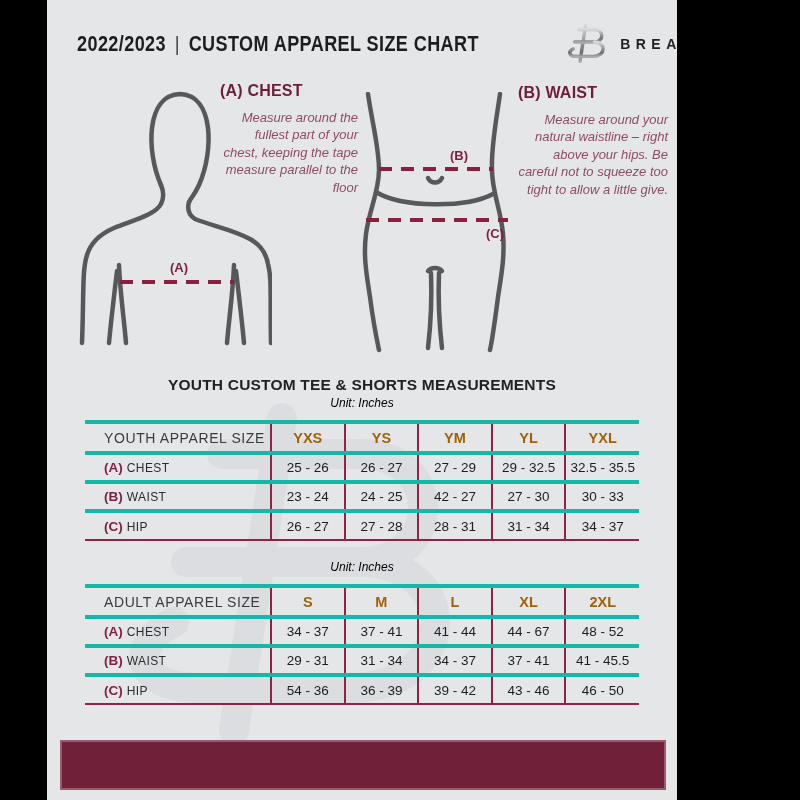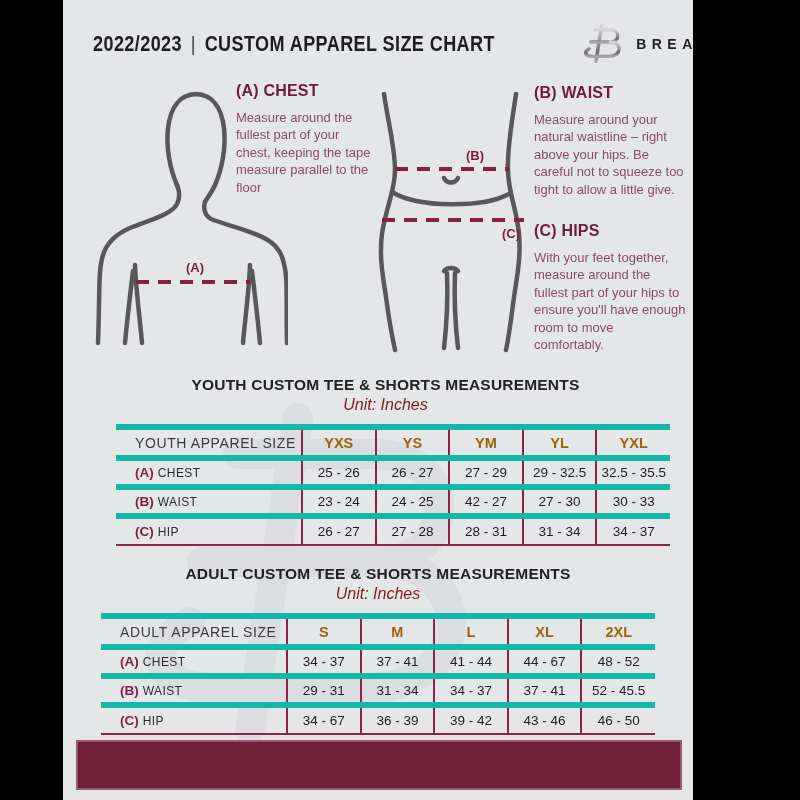--- a/index.html
+++ b/index.html
@@ -6,21 +6,21 @@
   html, body { width: 800px; height: 800px; }
   body {
     background: #000000;
     font-family: "Liberation Sans", sans-serif;
     overflow: hidden;
   }
   .page {
     position: relative;
     width: 630px;
     height: 800px;
-    margin-left: 63px;
+    margin-left: 47px;
     background: #e5e6e8;
     overflow: hidden;
   }
   
   .watermark {
     position: absolute;
     left: 50px;
     top: 400px;
     width: 430px;
     height: 360px;
@@ -76,50 +76,52 @@
   .note { position: absolute; }
   .note h3 {
     font-size: 16px;
     font-weight: 800;
     color: #6d1c39;
     letter-spacing: 0.2px;
     margin-bottom: 9px;
   }
   .note p {
     font-size: 13px;
+    font-style: italic;
     line-height: 1.34;
     color: #8d4b63;
+    text-align: right;
   }
   .note-chest { left: 173px; top: 4px;  width: 138px; }
   .note-waist { left: 471px; top: 6px;  width: 150px; }
   .note-hips  { left: 471px; top: 144px; width: 152px; }
   
   .size-section { position: relative; z-index: 2; }
   .section-title {
     text-align: center;
     font-size: 15.5px;
     font-weight: 700;
     color: #222224;
     letter-spacing: 0.2px;
   }
   .unit-line {
     text-align: center;
-    font-size: 16px;
+    font-size: 12px;
     font-style: italic;
-    color: #7f1d1d;
+    color: #000000;
     margin: 2px 0 10px 0;
   }
   .size-table {
     border-collapse: collapse;
     table-layout: fixed;
     width: 554px;
     margin-left: 38px;
   }
   .size-table th, .size-table td {
-    border-top: 6px solid #14b8a6;
+    border-top: 4px solid #14b8a6;
     border-bottom: 2px solid #8c2543;
     text-align: center;
     vertical-align: middle;
   }
   .size-table th { height: 31px; font-size: 14.5px; font-weight: 700; color: #a16207; }
   .size-table td { height: 29px; font-size: 13.5px; color: #1d1d1f; }
   .size-table th:not(.label-col), .size-table td:not(.label-col) {
     border-left: 2px solid #8c2543;
   }
   .size-table .label-col {
@@ -128,21 +130,21 @@
     padding-left: 19px;
   }
   .size-table th.label-col {
     font-weight: 400;
     font-size: 14px;
     color: #3b3b3d;
     letter-spacing: 0.6px;
   }
   .row-key { font-weight: 700; color: #7e1f3e; margin-right: 4px; }
   .row-label { font-size: 12px; color: #2c2c2e; letter-spacing: 0.4px; }
-  .youth-section { margin-top: 6px; padding-left: 15px; }
+  .youth-section { margin-top: 6px; }
   .adult-section { margin-top: 19px; }
   
   .footer-bar {
     position: absolute;
     left: 13px;
     bottom: 10px;
     width: 606px;
     height: 50px;
     background: #71203a;
     border: 2px solid #9b5b6f;
@@ -220,24 +222,20 @@
     <span class="marker marker-c">(C)</span>
 
     <div class="note note-chest">
       <h3>(A) CHEST</h3>
       <p>Measure around the fullest part of your chest, keeping the tape measure parallel to the floor</p>
     </div>
     <div class="note note-waist">
       <h3>(B) WAIST</h3>
       <p>Measure around your natural waistline – right above your hips. Be careful not to squeeze too tight to allow a little give.</p>
     </div>
-    <div class="note note-hips">
-      <h3>(C) HIPS</h3>
-      <p>With your feet together, measure around the fullest part of your hips to ensure you'll have enough room to move comfortably.</p>
-    </div>
   </section>
 
   <section class="size-section youth-section">
     <div class="section-title">YOUTH CUSTOM TEE &amp; SHORTS MEASUREMENTS</div>
     <div class="unit-line">Unit: Inches</div>
     <table class="size-table">
       <thead>
         <tr>
           <th class="label-col">YOUTH APPAREL SIZE</th>
           <th>YXS</th>
@@ -270,21 +268,20 @@
           <td>27 - 28</td>
           <td>28 - 31</td>
           <td>31 - 34</td>
           <td>34 - 37</td>
         </tr>
       </tbody>
     </table>
   </section>
 
   <section class="size-section adult-section">
-    <div class="section-title">ADULT CUSTOM TEE &amp; SHORTS MEASUREMENTS</div>
     <div class="unit-line">Unit: Inches</div>
     <table class="size-table">
       <thead>
         <tr>
           <th class="label-col">ADULT APPAREL SIZE</th>
           <th>S</th>
           <th>M</th>
           <th>L</th>
           <th>XL</th>
           <th>2XL</th>
@@ -298,25 +295,25 @@
           <td>41 - 44</td>
           <td>44 - 67</td>
           <td>48 - 52</td>
         </tr>
         <tr>
           <td class="label-col"><span class="row-key">(B)</span><span class="row-label">WAIST</span></td>
           <td>29 - 31</td>
           <td>31 - 34</td>
           <td>34 - 37</td>
           <td>37 - 41</td>
-          <td>52 - 45.5</td>
+          <td>41 - 45.5</td>
         </tr>
         <tr>
           <td class="label-col"><span class="row-key">(C)</span><span class="row-label">HIP</span></td>
-          <td>34 - 67</td>
+          <td>54 - 36</td>
           <td>36 - 39</td>
           <td>39 - 42</td>
           <td>43 - 46</td>
           <td>46 - 50</td>
         </tr>
       </tbody>
     </table>
   </section>
 
   <div class="footer-bar"></div>

